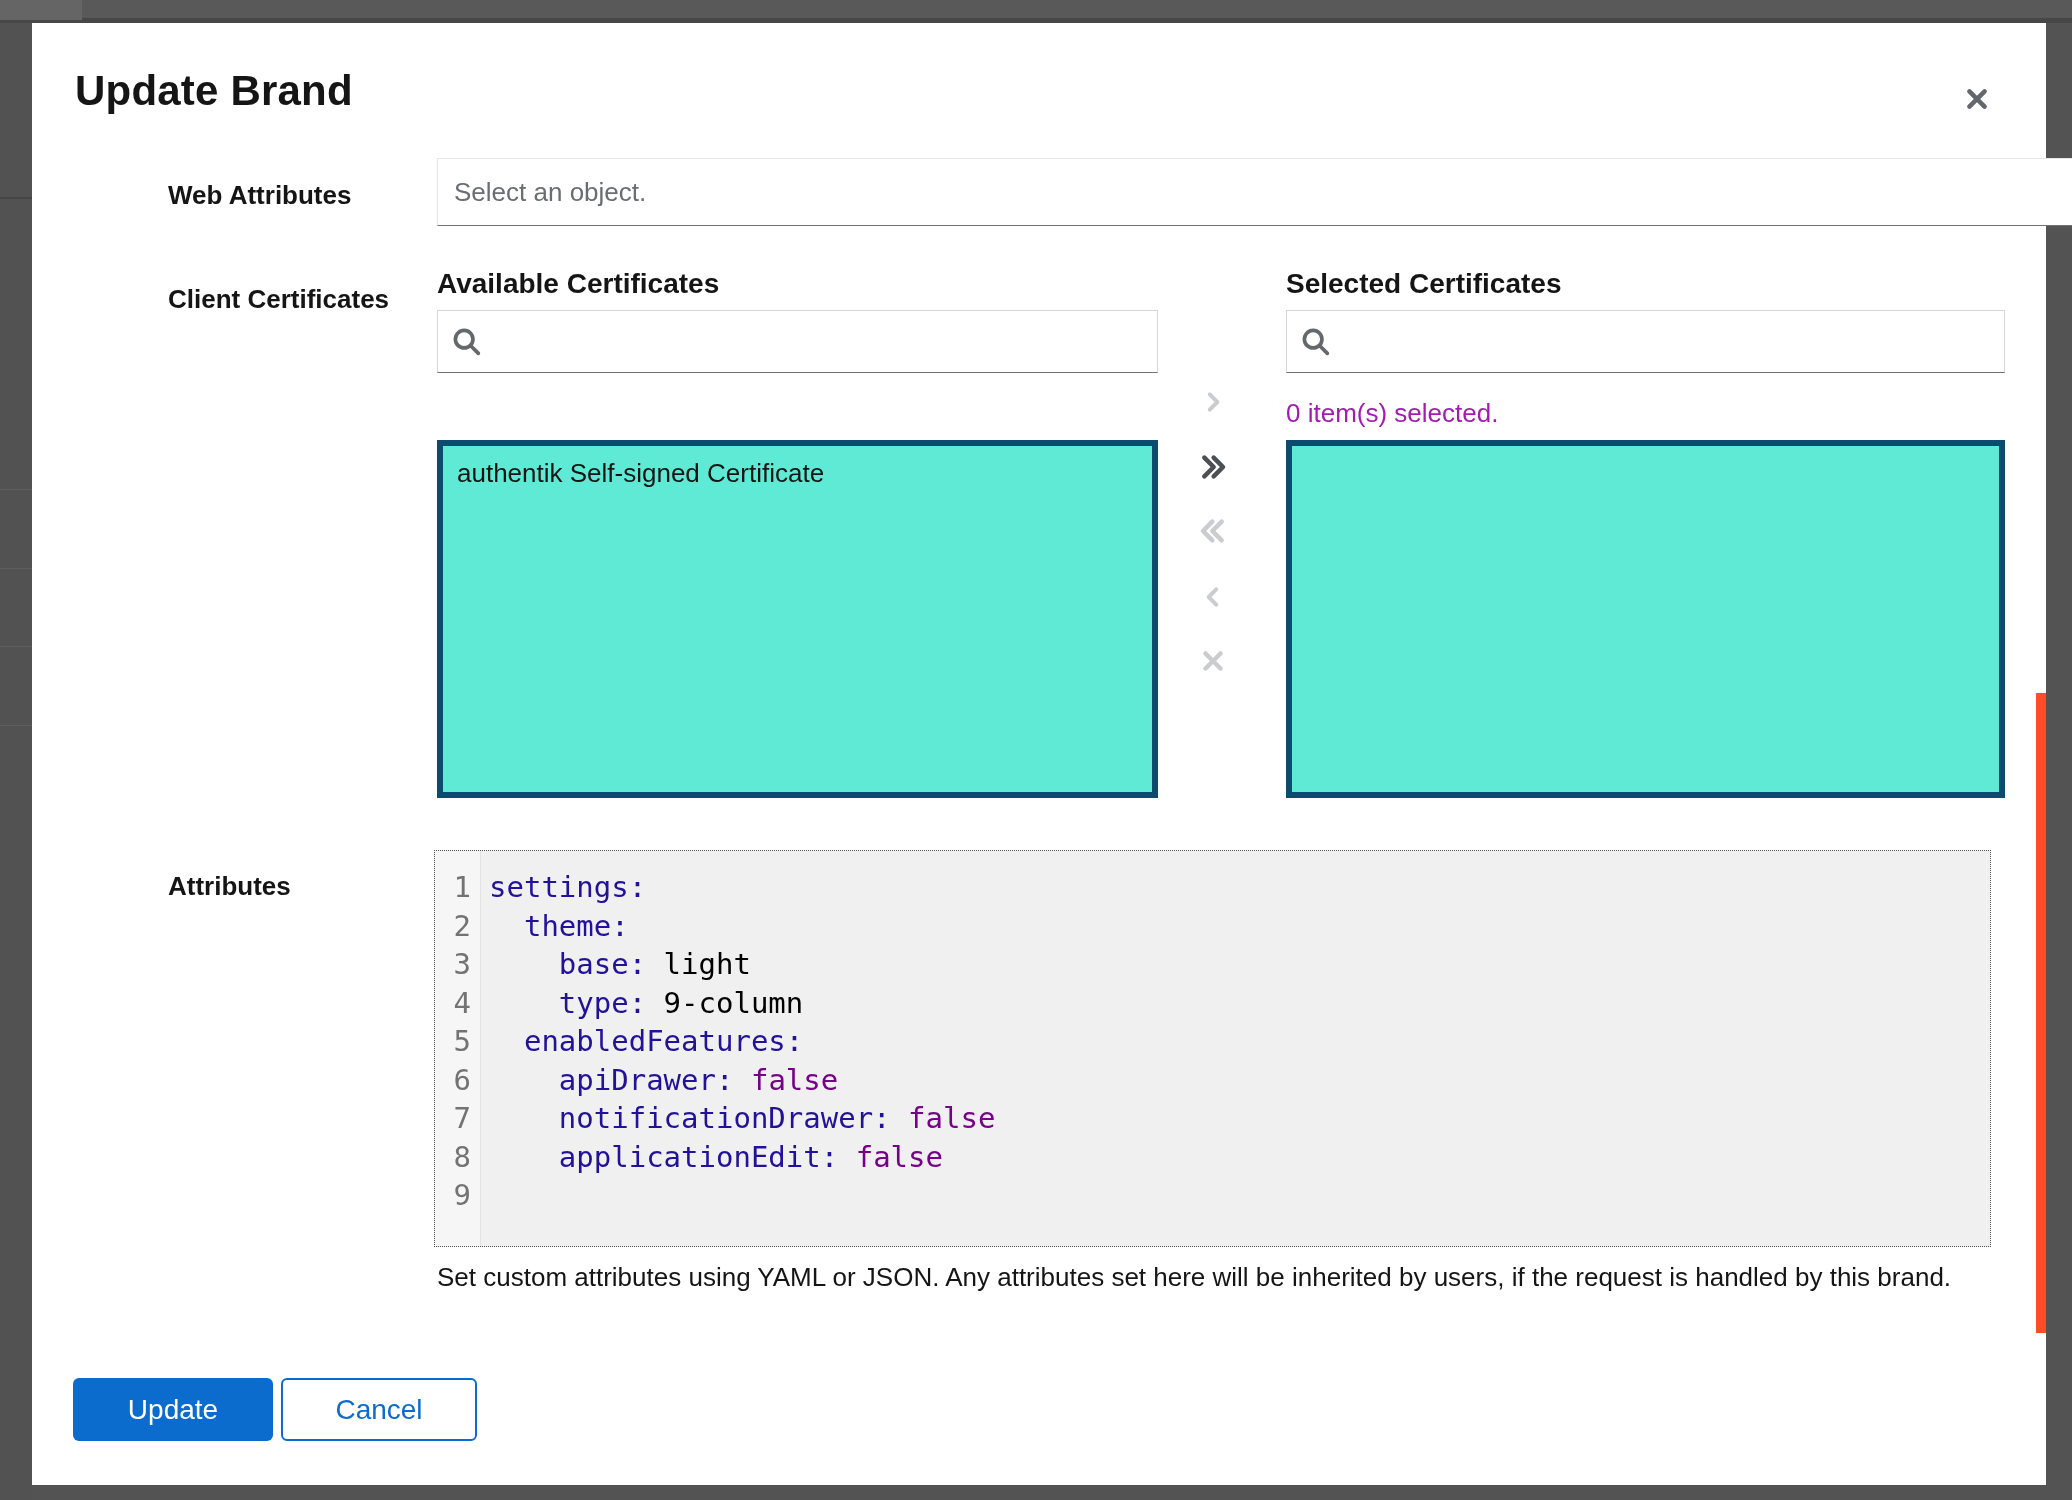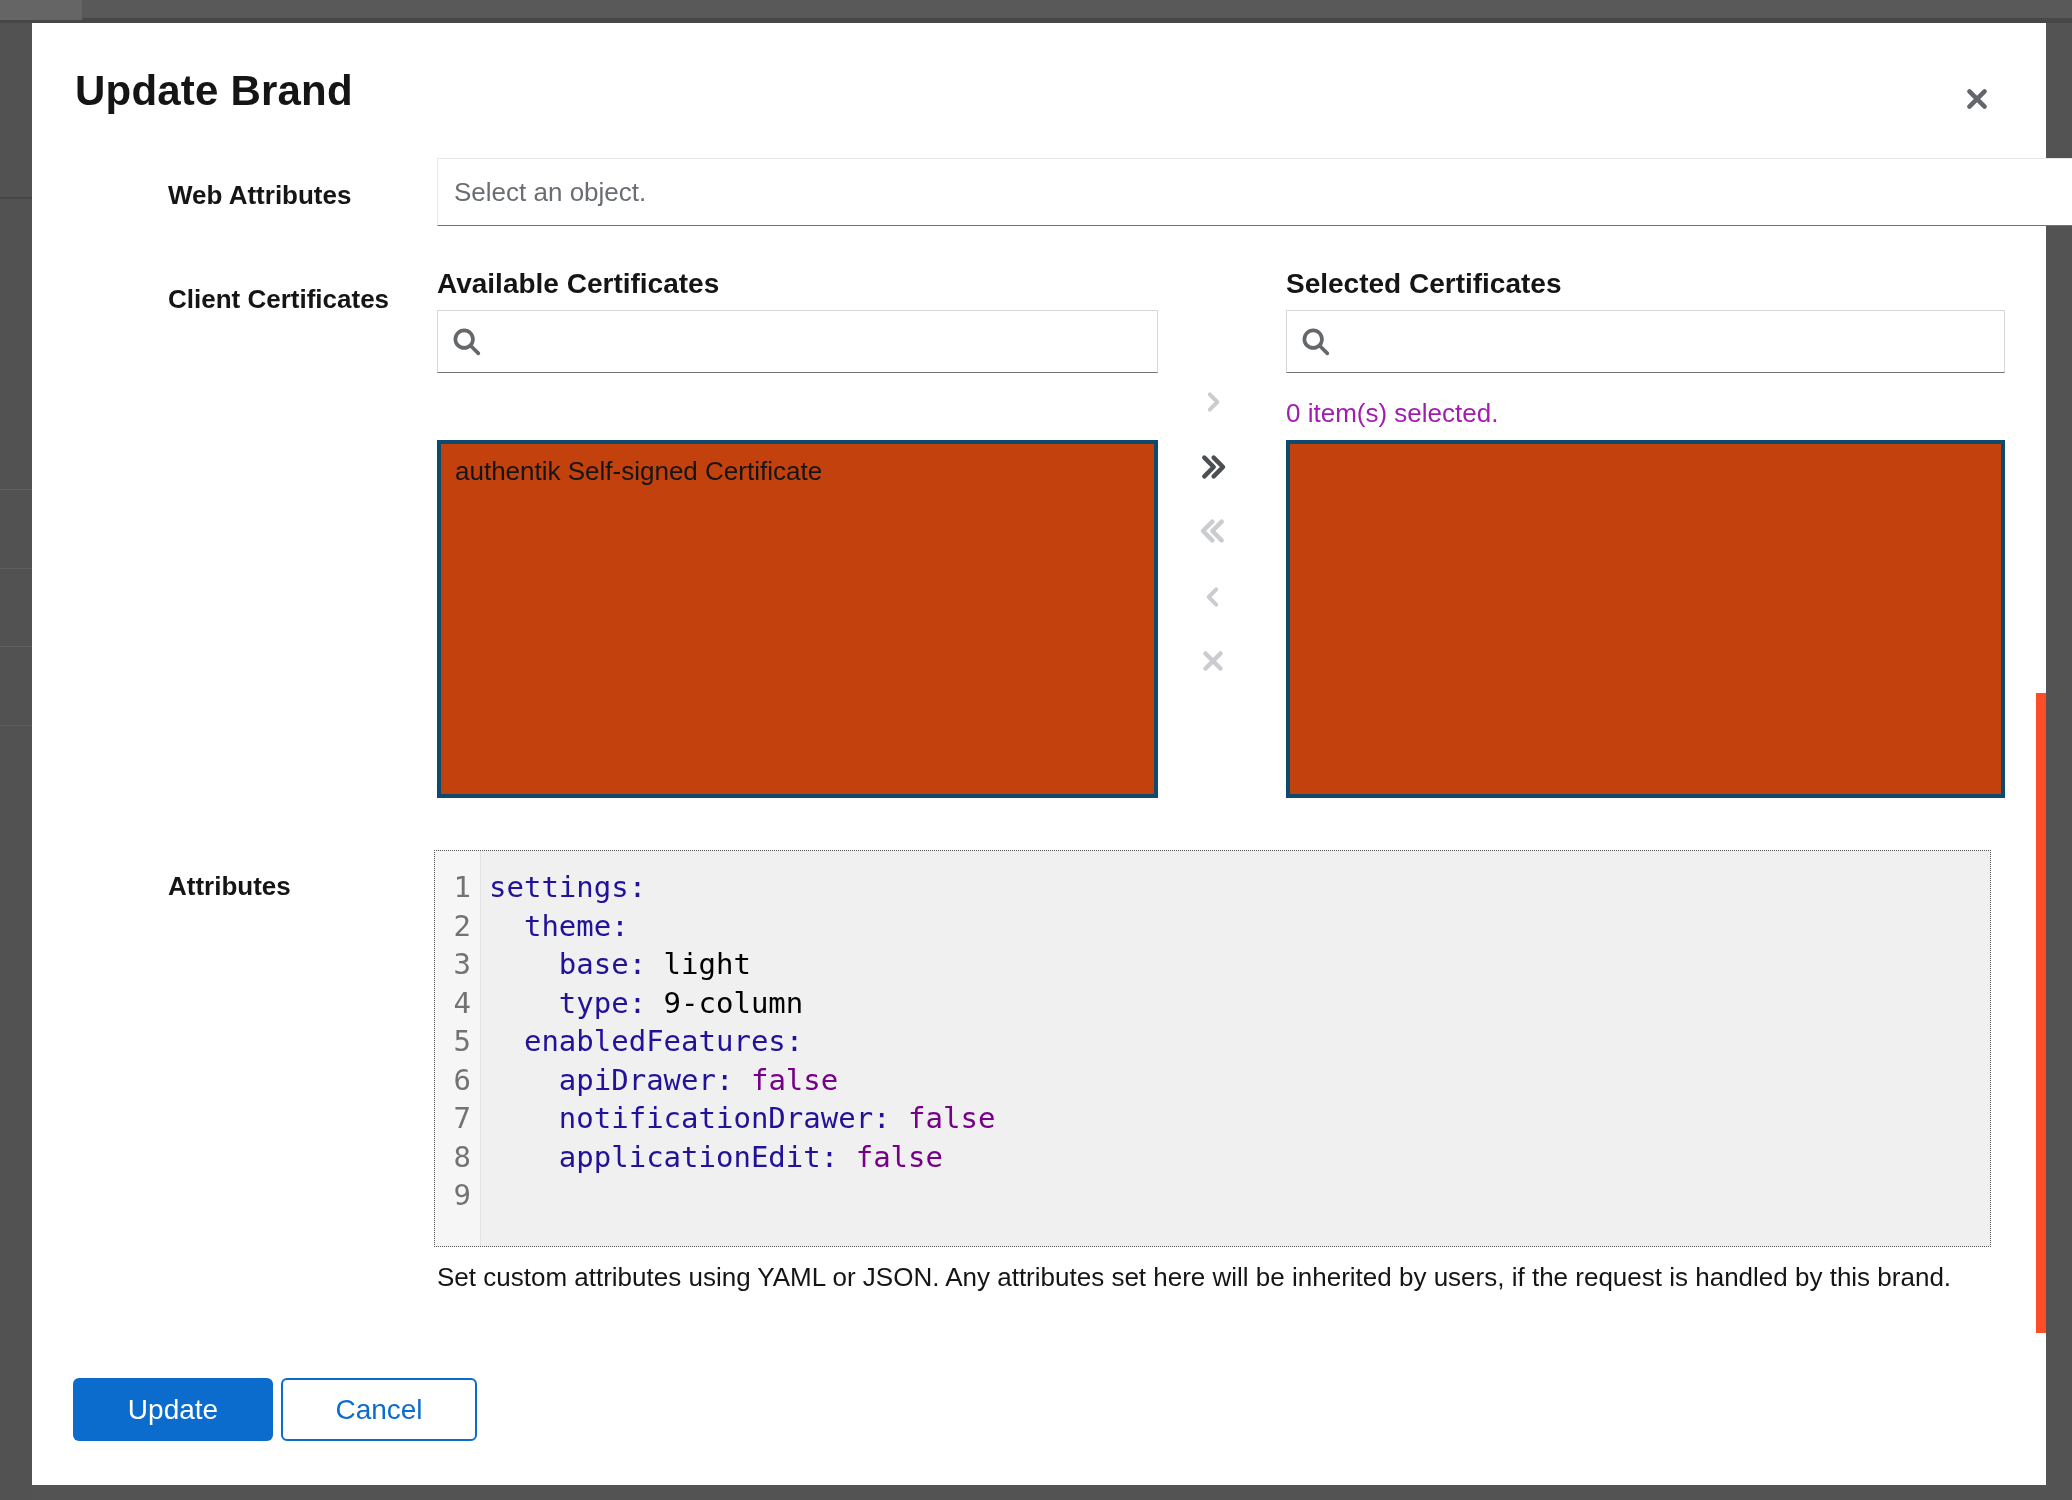--- a/index.html
+++ b/index.html
@@ -28,21 +28,21 @@
 
   .dls-heading { position:absolute; font-size:28px; font-weight:700; color:#151515;text-align:right; }
 
   .search-box { position:absolute; height:63px; background:#fff; border:1px solid #d7d7d7; border-bottom:1px solid #6f7377;
                 display:flex; align-items:center; padding:0 12px; }
   .search-box input { border:none; outline:none; flex:1; font-size:26px; font-family:inherit; color:#151515; margin-left:10px; background:transparent; }
   .search-glyph { width:34px; height:34px; color:#64676b; flex:0 0 auto; }
 
   .status-text { position:absolute; font-size:26px; color:#a21caf; }
 
-  .dls-list { position:absolute; height:358px; background:#c2410c; border:4px solid #0c4a6e; overflow:hidden; }
+  .dls-list { position:absolute; height:358px; background:#5eead4; border:6px solid #0c4a6e; overflow:hidden; }
   .dls-item { padding:12px 14px; font-size:26px; color:#151515; cursor:pointer; }
 
   .dls-controls { position:absolute; left:1159px; width:44px; }
   .ctrl-btn { position:absolute; left:0; width:44px; height:44px; border:none; background:transparent; display:flex; align-items:center; justify-content:center; cursor:pointer; }
   .ctrl-btn.enabled  { color:#4c5055; }
   .ctrl-btn.disabled { color:#caccd0; }
 
   
   .code-editor { position:absolute; left:402px; top:827px; width:1557px; height:397px; background:#f0f0f0;
                  border:1px dotted #575757; display:flex; font-family:"DejaVu Sans Mono","Liberation Mono",monospace; }

